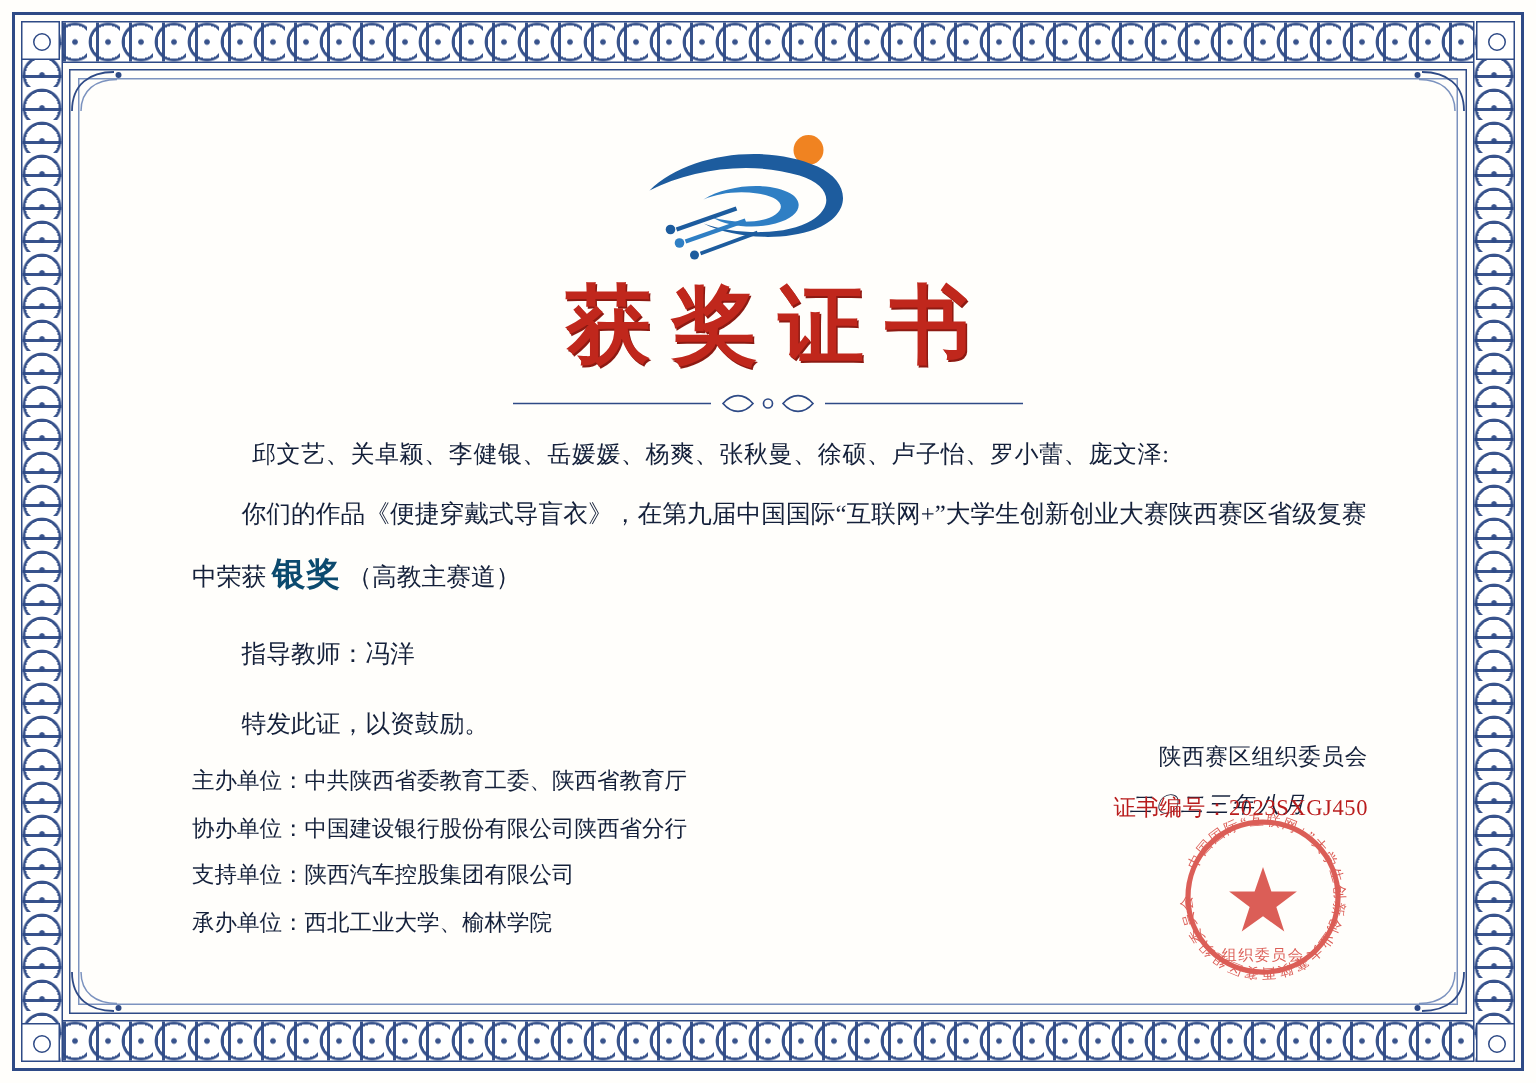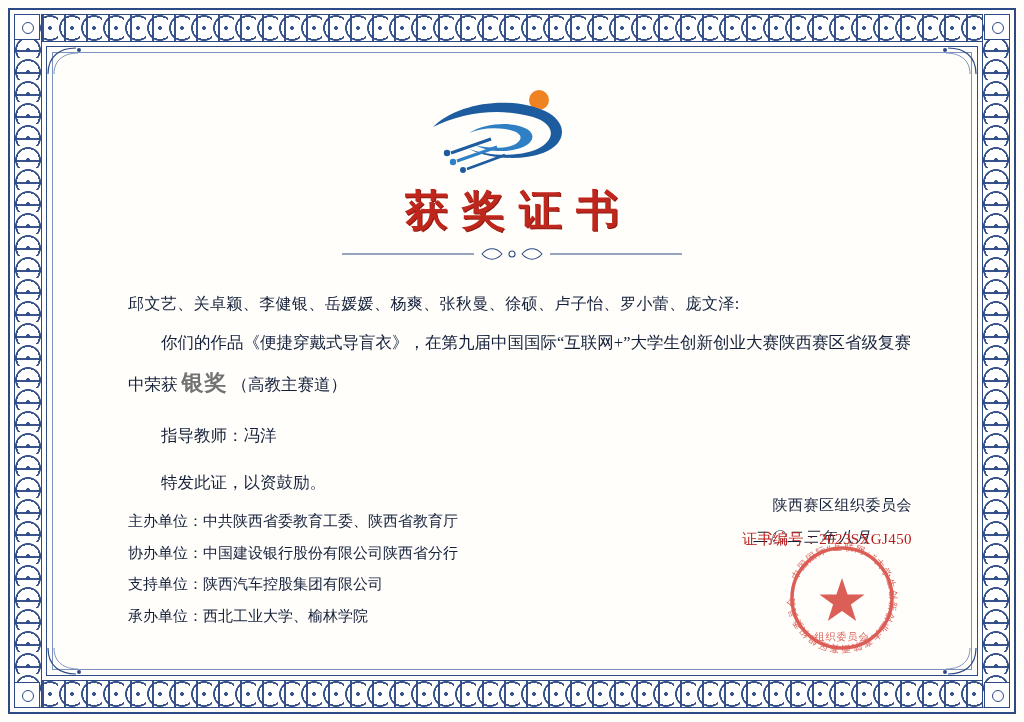--- a/index.html
+++ b/index.html
@@ -153,21 +153,21 @@
 
   .title-wrap {
     position: absolute;
     left: 0;
     right: 0;
     top: 128px;
     text-align: center;
   }
   .cert-title {
     font-family: "Liberation Serif", "DejaVu Serif", serif;
-    font-size: 43px;
+    font-size: 57px;
     font-weight: bold;
     letter-spacing: 14px;
     color: #c0271c;
     text-shadow: 1px 1px 0 #8d1a12;
     line-height: 1.05;
     padding-left: 14px;
   }
   .title-rule {
     margin: 14px auto 0;
     width: 340px;
@@ -180,29 +180,30 @@
     left: 58px;
     right: 42px;
     top: 228px;
     font-size: 16.5px;
     line-height: 2.0;
     color: #14203a;
   }
   .recipients {
     font-size: 16px;
     letter-spacing: 0.4px;
+    margin-left: 40px;
   }
   .para {
     margin-top: 6px;
     text-indent: 2em;
     font-size: 16.5px;
     line-height: 2.05;
   }
   .award-name {
-    color: #737373;
+    color: #0c4a6e;
     font-size: 22px;
     font-weight: bold;
     padding: 0 4px;
     letter-spacing: 1px;
   }
   .line-indent {
     margin-top: 14px;
     text-indent: 2em;
   }
 

